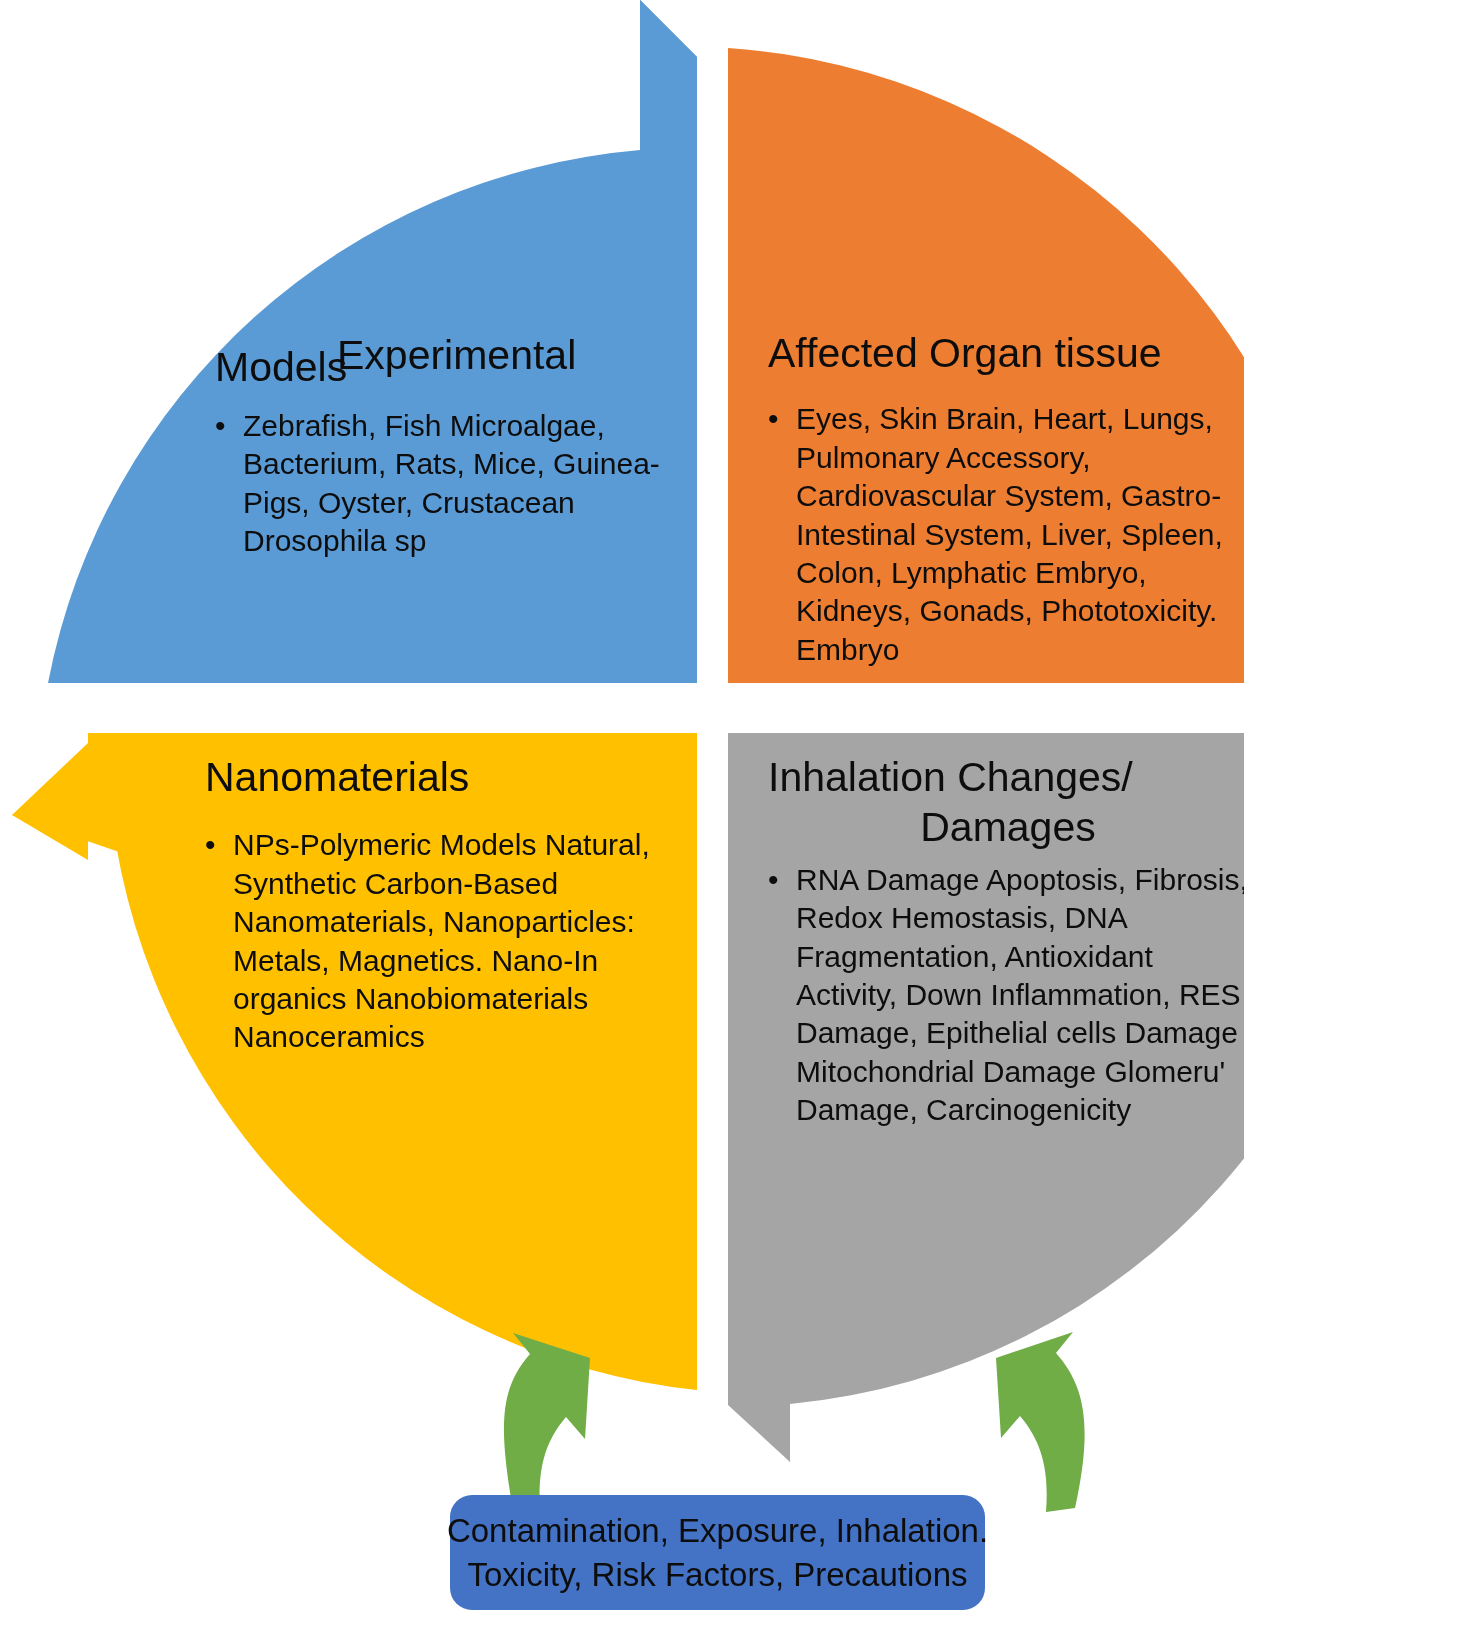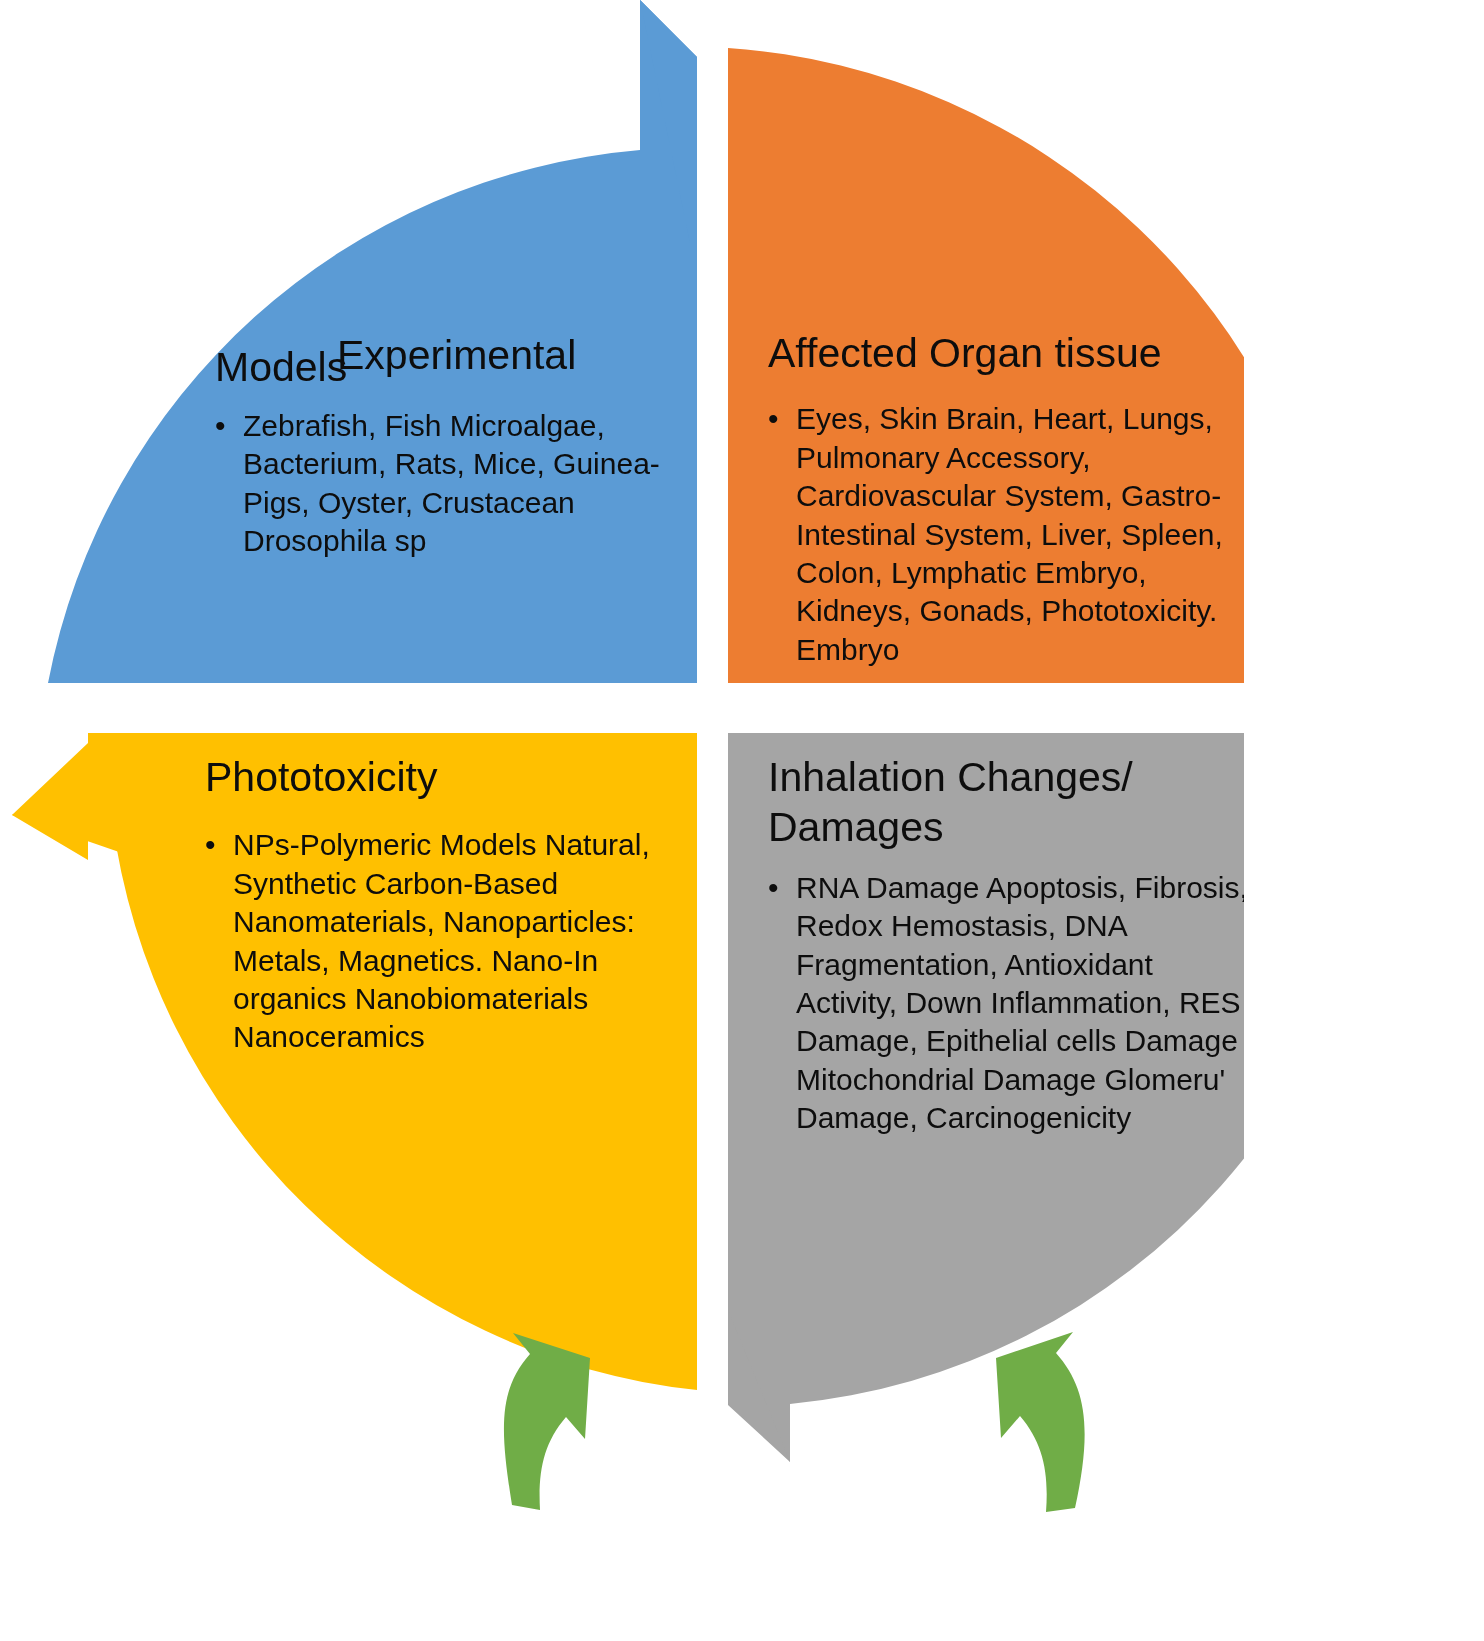--- a/index.html
+++ b/index.html
@@ -182,30 +182,34 @@
 
   <div class="quad-text" id="text-affected-organ">
     <div class="quad-title" style="margin-bottom:22px;">Affected Organ tissue</div>
     <div class="bullet-row">
       <span class="bullet-dot">•</span>
       <span class="bullet-body">Eyes, Skin Brain, Heart, Lungs, Pulmonary Accessory, Cardiovascular System, Gastro-Intestinal System, Liver, Spleen, Colon, Lymphatic Embryo, Kidneys, Gonads, Phototoxicity. Embryo</span>
     </div>
   </div>
 
   <div class="quad-text" id="text-nanomaterials">
-    <div class="quad-title" style="margin-bottom:24px;">Phototoxicity</div>
+    <div class="quad-title" style="margin-bottom:24px;">Nanomaterials</div>
     <div class="bullet-row">
       <span class="bullet-dot">•</span>
       <span class="bullet-body">NPs-Polymeric Models Natural, Synthetic Carbon-Based Nanomaterials, Nanoparticles: Metals, Magnetics. Nano-In organics Nanobiomaterials Nanoceramics</span>
     </div>
   </div>
 
   <div class="quad-text" id="text-biochemical">
     <div class="quad-title" style="margin-bottom:0;">Inhalation Changes/</div>
-    <div class="quad-title" style="margin-bottom:16px;">Damages</div>
+    <div class="quad-title" style="margin-bottom:8px;text-align:center;">Damages</div>
     <div class="bullet-row">
       <span class="bullet-dot">•</span>
       <span class="bullet-body">RNA Damage Apoptosis, Fibrosis, Redox Hemostasis, DNA Fragmentation, Antioxidant Activity, Down Inflammation, RES Damage, Epithelial cells Damage Mitochondrial Damage Glomeru' Damage, Carcinogenicity</span>
     </div>
   </div>
 
+  <div id="bottom-callout">
+    <div class="callout-line">Contamination, Exposure, Inhalation.</div>
+    <div class="callout-line">Toxicity, Risk Factors, Precautions</div>
+  </div>
 
 </div>
 
 </body></html>

